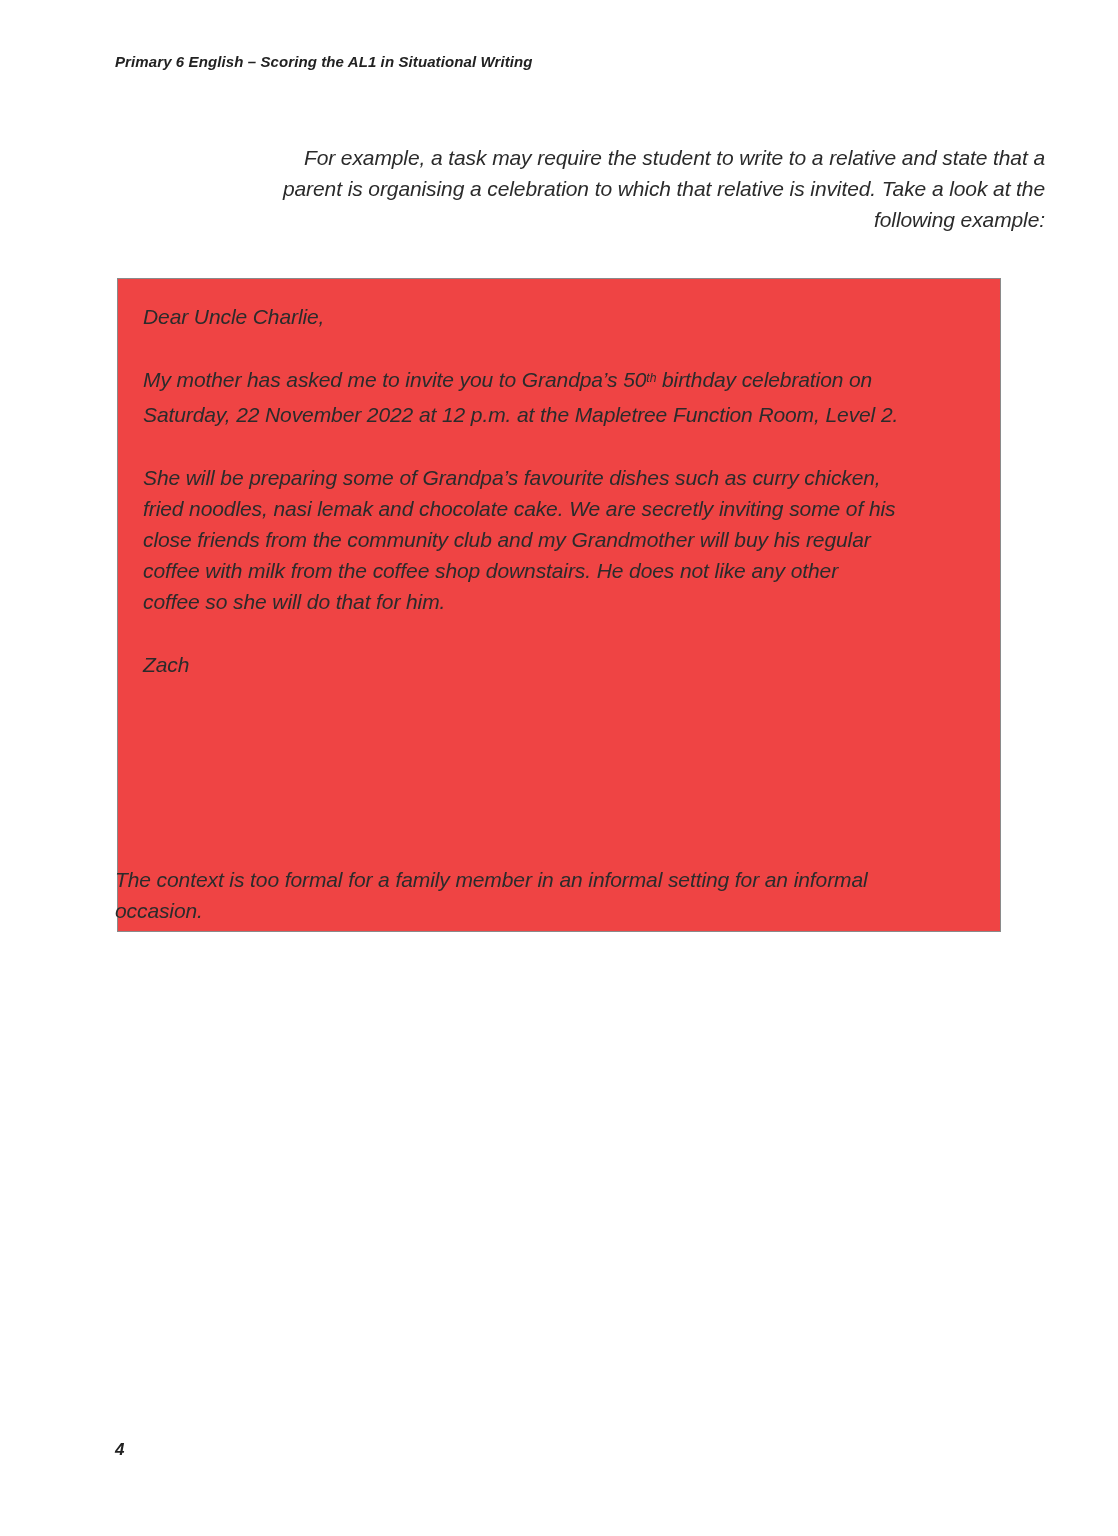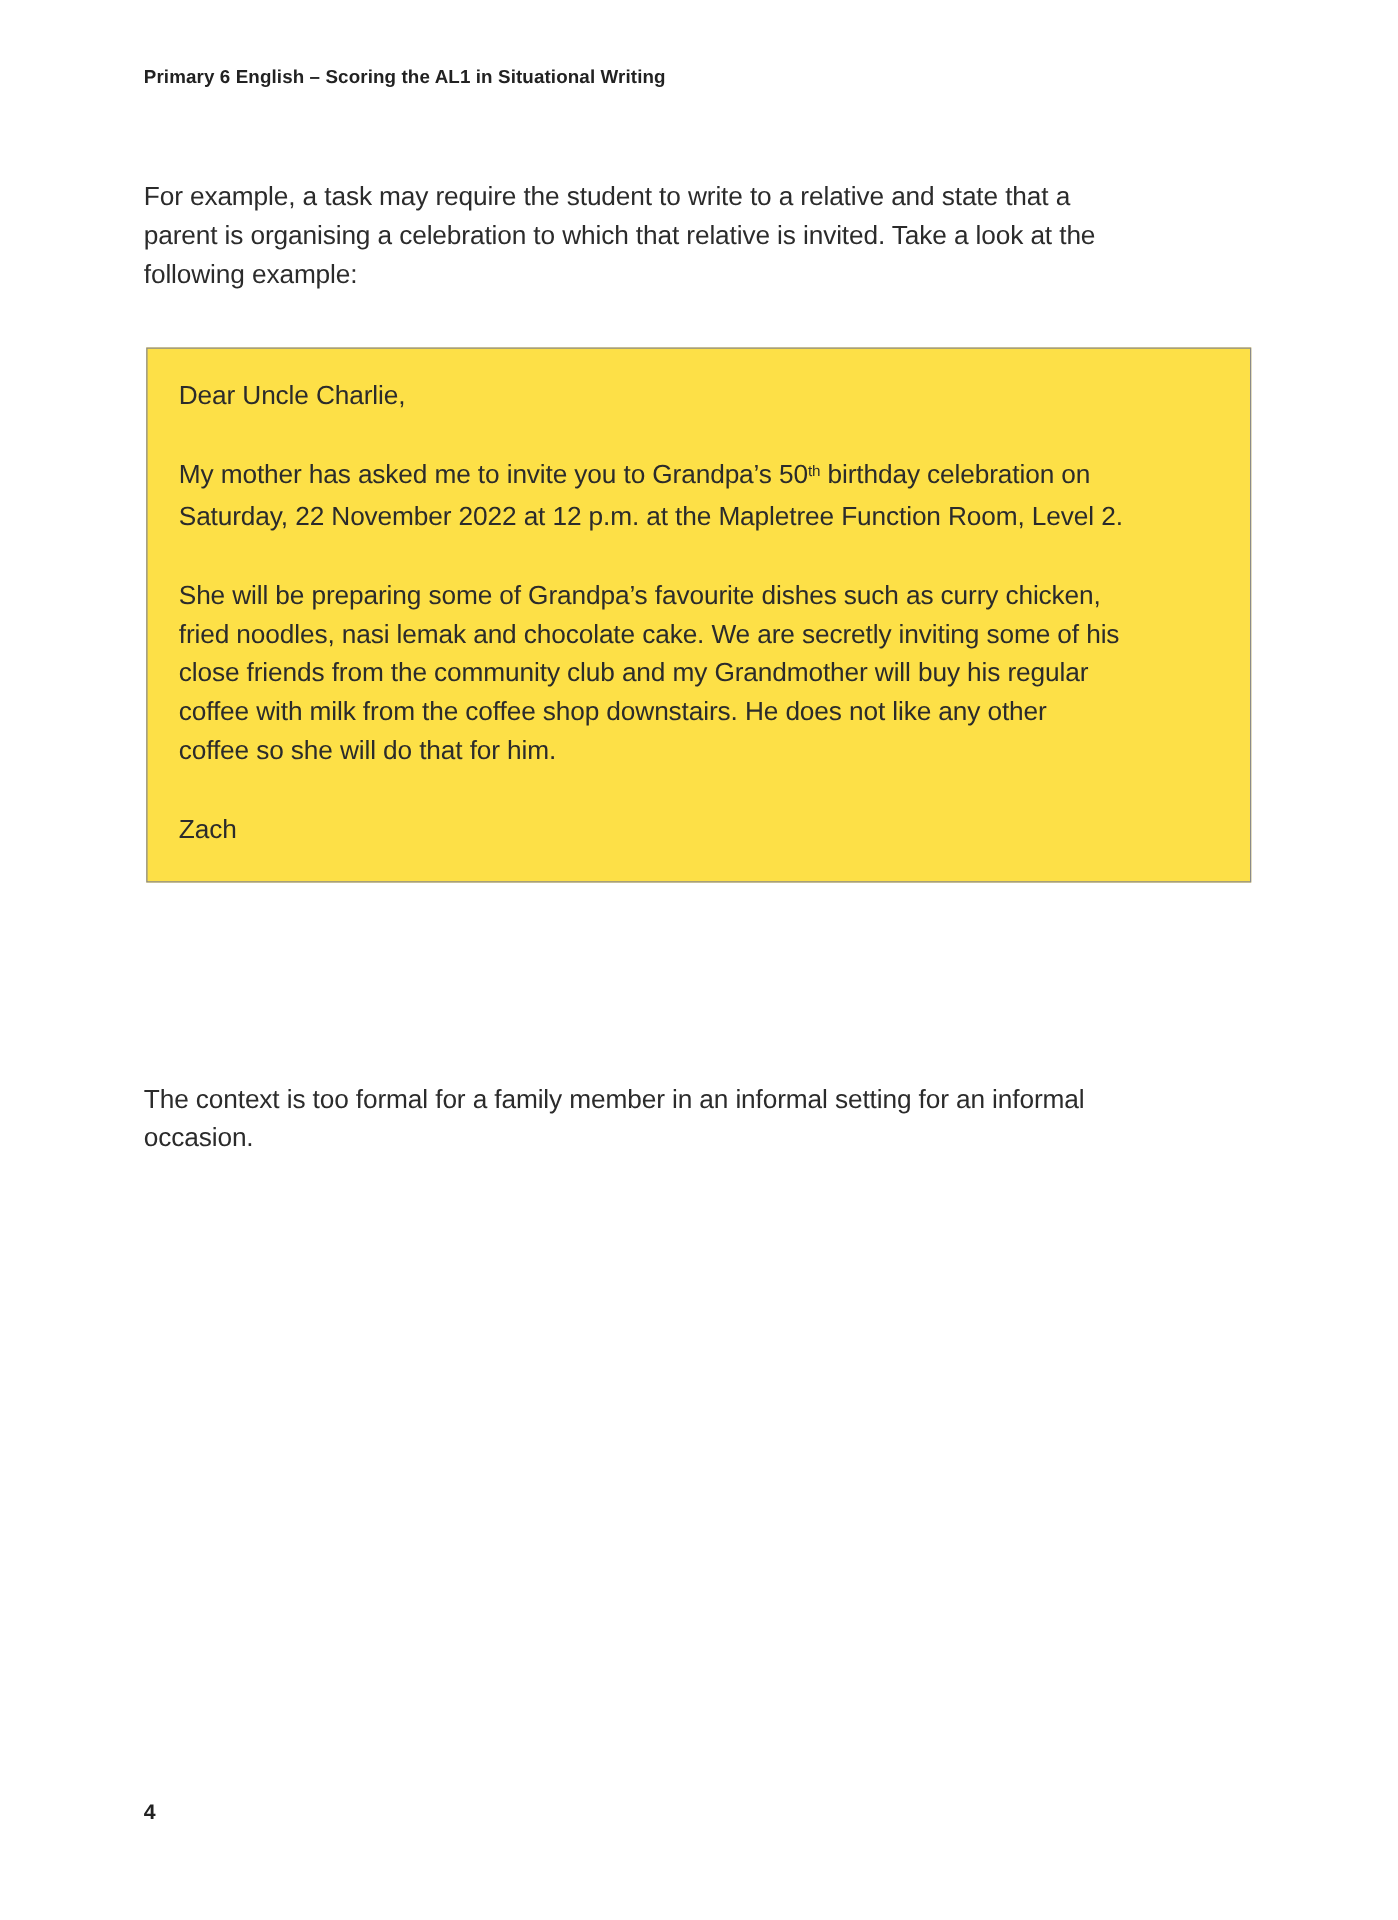--- a/index.html
+++ b/index.html
@@ -10,20 +10,21 @@
     width: 1118px;
     height: 1536px;
     position: relative;
     font-family: "Liberation Sans", "DejaVu Sans", sans-serif;
     color: #2b2b2b;
   }
   .page {
     position: absolute;
     inset: 0;
     background: #ffffff;
+    font-style: italic;
   }
   .running-header {
     position: absolute;
     left: 115px;
     top: 53px;
     font-size: 15px;
     font-weight: bold;
     color: #222222;
     letter-spacing: 0.1px;
   }
@@ -32,29 +33,30 @@
     font-size: 21px;
     line-height: 31px;
     color: #2b2b2b;
     letter-spacing: -0.1px;
   }
   .intro {
     position: absolute;
     left: 115px;
     top: 142px;
     width: 930px;
+    text-align: right;
   }
   .letter-box {
     position: absolute;
     left: 117px;
     top: 278px;
     width: 884px;
-    height: 428px;
+    height: 654px;
     border: 1.5px solid #8a8a8a;
-    background: #fde047;
+    background: #ef4444;
     padding: 22px 20px 35px 25px;
   }
   .letter-box p {
     white-space: pre-line;
     font-size: 21px;
     line-height: 31px;
     letter-spacing: -0.1px;
     margin: 0 0 32px 0;
   }
   .letter-box p:last-child { margin-bottom: 17px; }

